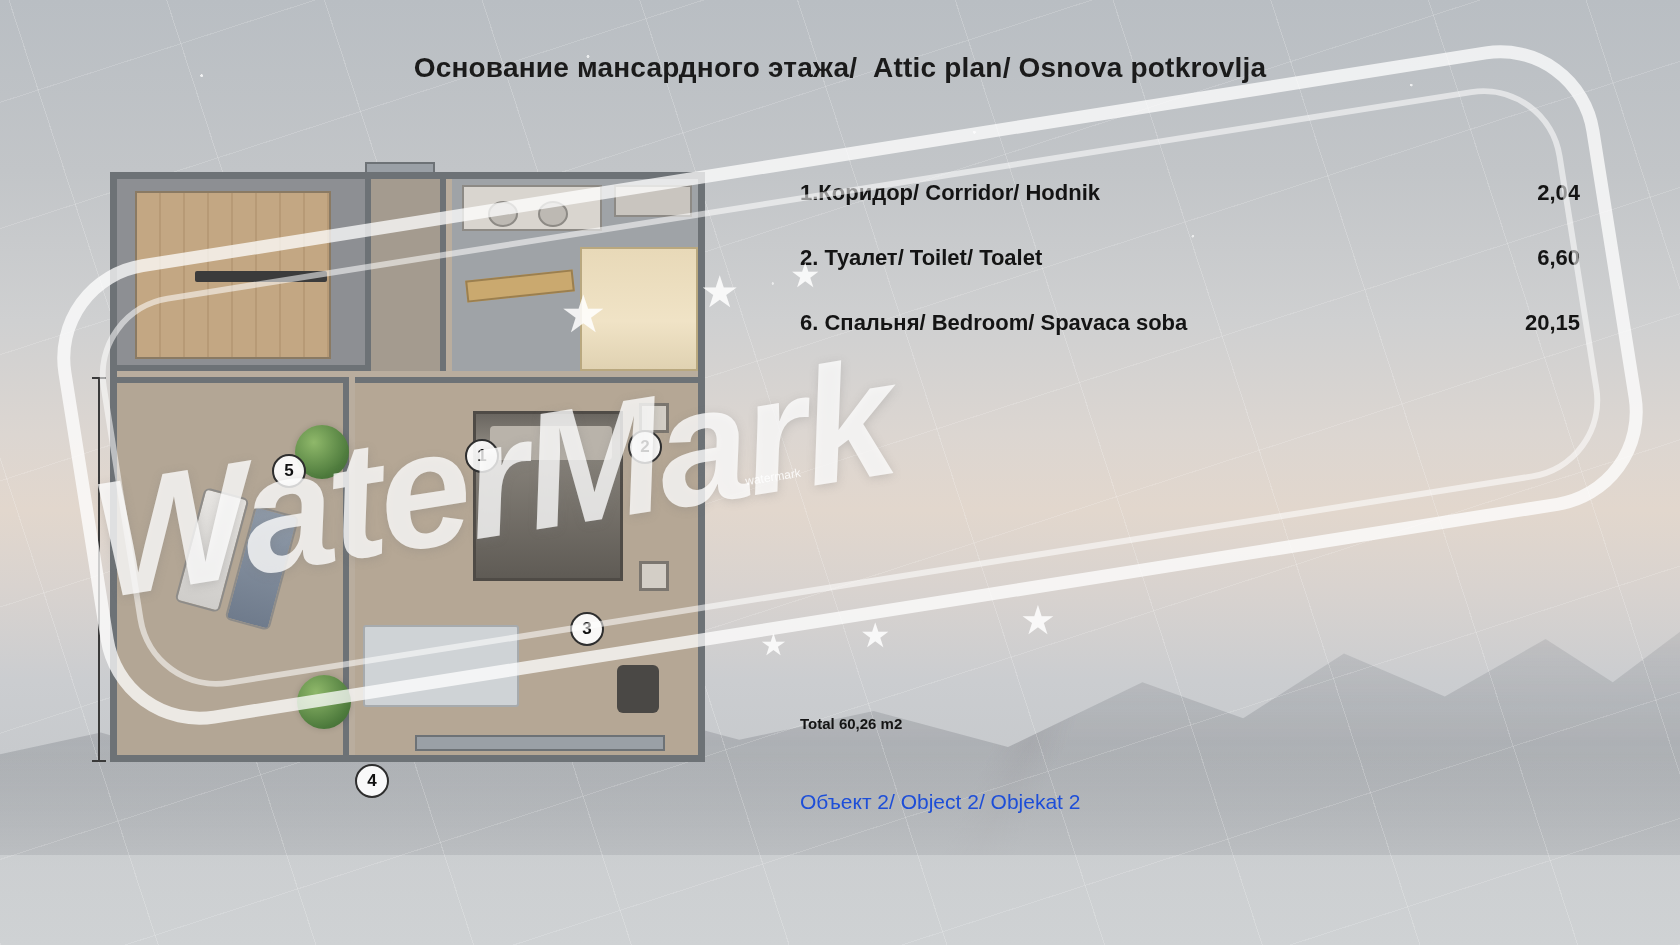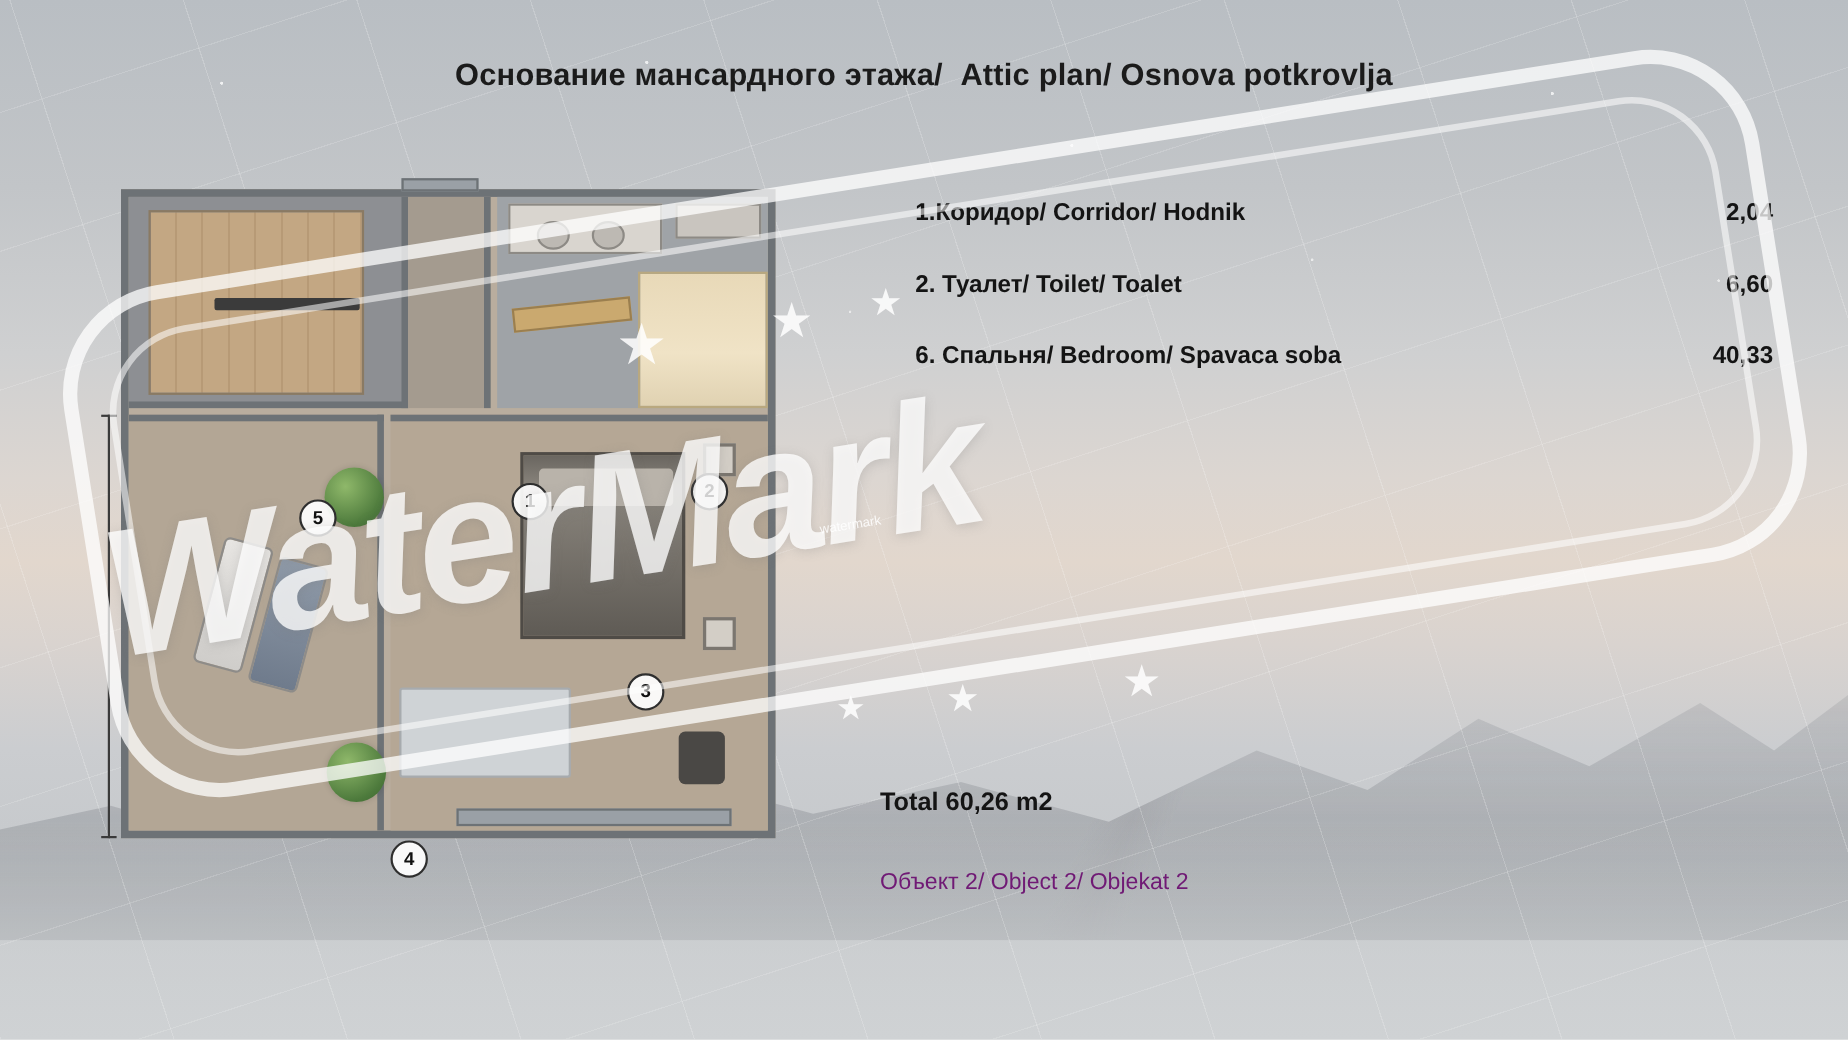--- a/index.html
+++ b/index.html
@@ -219,39 +219,39 @@
     border: 2px solid #2e2e2e;
     color: #111;
     font-size: 17px; font-weight: 600;
     display: flex; align-items: center; justify-content: center;
     z-index: 5;
   }
 
   
   .legend {
     position: absolute;
-    left: 800px; top: 180px; width: 780px; margin-left: 32px;
+    left: 800px; top: 180px; width: 780px;
   }
   .legend-row {
     display: flex; align-items: baseline; justify-content: space-between;
     margin-bottom: 39px;
   }
   .legend-label {
     font-size: 22px; font-weight: 700; color: #141414; white-space: pre;
   }
   .legend-area {
     font-size: 22px; font-weight: 700; color: #141414; white-space: pre;
   }
   .total {
     position: absolute; left: 800px; top: 715px;
-    font-size: 23px; font-weight: 700; color: #141414; text-align: right;
+    font-size: 15px; font-weight: 700; color: #141414; text-align: right;
   }
   .object-line {
     position: absolute; left: 800px; top: 790px;
-    font-size: 21px; font-weight: 400; color: #701a75;
+    font-size: 21px; font-weight: 400; color: #1d4ed8;
   }
 
   
   .watermark {
     position: absolute; inset: 0;
     pointer-events: none;
     z-index: 9;
   }
   .wm-text {
     position: absolute;
@@ -361,21 +361,21 @@
     <div class="legend-row">
       <span class="legend-label">1.Коридор/ Corridor/ Hodnik</span>
       <span class="legend-area">2,04</span>
     </div>
     <div class="legend-row">
       <span class="legend-label">2. Туалет/ Toilet/ Toalet</span>
       <span class="legend-area">6,60</span>
     </div>
     <div class="legend-row">
       <span class="legend-label">6. Спальня/ Bedroom/ Spavaca soba</span>
-      <span class="legend-area">40,33</span>
+      <span class="legend-area">20,15</span>
     </div>
   </div>
 
   <div class="total">Total 60,26 m2</div>
   <div class="object-line">Объект 2/ Object 2/ Objekat 2</div>
 
   <div class="watermark">
     <div class="wm-ribbon"></div>
     <div class="wm-ribbon2"></div>
     <div class="wm-text">WaterMark</div>

